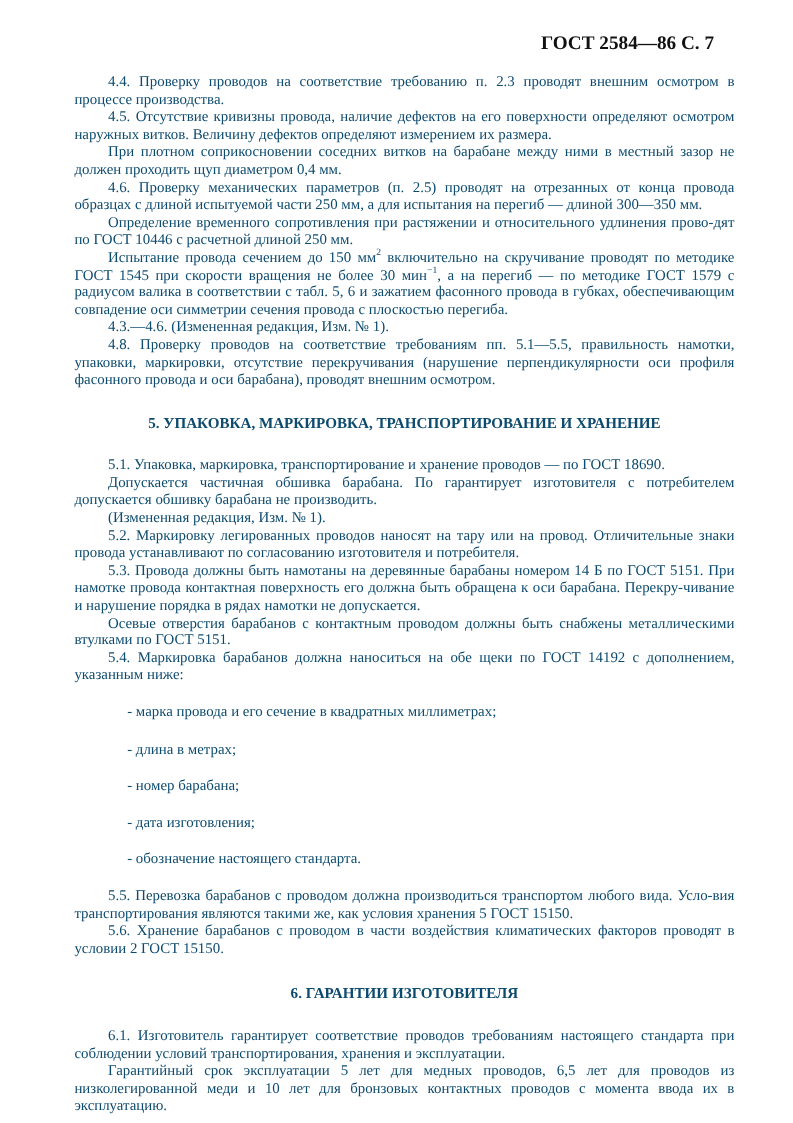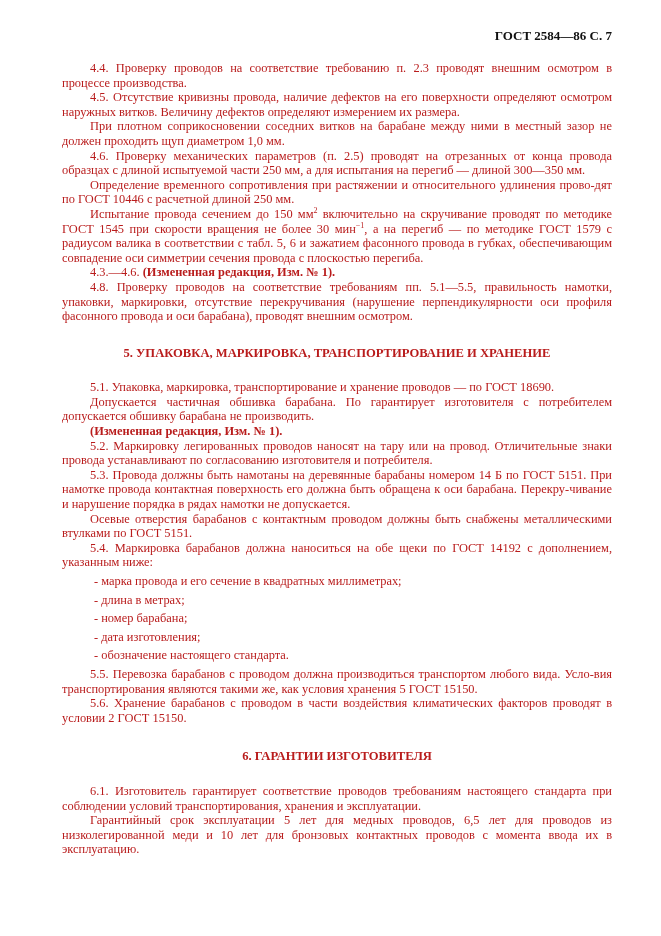--- a/index.html
+++ b/index.html
@@ -1,42 +1,42 @@
 <!DOCTYPE html>
 <html><head>
 <meta charset="utf-8">
 <style>
   html, body { margin: 0; padding: 0; background: #ffffff; }
   body { width: 661px; height: 936px; position: relative; overflow: hidden; }
   .page {
     position: absolute; left: 62px; top: 0; width: 550px;
     font-family: "Liberation Serif", serif; font-size: 12.4px; line-height: 14.6px;
-    color: #b91c1c;
+    color: #0c4a6e;
   }
   .header {
-    position: absolute; right: 49px; top: 28px;
-    font-family: "Liberation Serif", serif; font-weight: bold; font-size: 13px;
+    position: absolute; right: 66px; top: 28px;
+    font-family: "Liberation Serif", serif; font-weight: bold; font-size: 16px;
     color: #111;
   }
   .p { text-align: justify; text-indent: 28px; margin: 0; }
-  .item { margin: 4px; padding-left: 28px; }
+  .item { margin: 16px; padding-left: 28px; }
   .h { text-align: center; font-weight: bold; font-size: 12.6px; margin: 0; font-family: Liberation Serif, serif; }
-  .b { font-weight: bold; }
+  .b { font-weight: normal; }
   sup { font-size: 8px; line-height: 0; }
 </style>
 </head>
 <body>
 
 <div class="header">ГОСТ 2584—86 С. 7</div>
 
 <div class="page">
   <div style="height:61px"></div>
   <p class="p">4.4. Проверку проводов на соответствие требованию п. 2.3 проводят внешним осмотром в процессе производства.</p>
   <p class="p">4.5. Отсутствие кривизны провода, наличие дефектов на его поверхности определяют осмотром наружных витков. Величину дефектов определяют измерением их размера.</p>
-  <p class="p">При плотном соприкосновении соседних витков на барабане между ними в местный зазор не должен проходить щуп диаметром 1,0 мм.</p>
+  <p class="p">При плотном соприкосновении соседних витков на барабане между ними в местный зазор не должен проходить щуп диаметром 0,4 мм.</p>
   <p class="p">4.6. Проверку механических параметров (п. 2.5) проводят на отрезанных от конца провода образцах с длиной испытуемой части 250 мм, а для испытания на перегиб — длиной 300—350 мм.</p>
   <p class="p">Определение временного сопротивления при растяжении и относительного удлинения прово-дят по ГОСТ 10446 с расчетной длиной 250 мм.</p>
   <p class="p"><span>Испытание провода сечением до 150 мм</span><sup>2</sup><span> включительно на скручивание проводят по методике ГОСТ 1545 при скорости вращения не более 30 мин</span><sup>−1</sup><span>, а на перегиб — по методике ГОСТ 1579 с радиусом валика в соответствии с табл. 5, 6 и зажатием фасонного провода в губках, обеспечивающим совпадение оси симметрии сечения провода с плоскостью перегиба.</span></p>
   <p class="p"><span>4.3.—4.6. </span><span class="b">(Измененная редакция, Изм. № 1).</span></p>
   <p class="p">4.8. Проверку проводов на соответствие требованиям пп. 5.1—5.5, правильность намотки, упаковки, маркировки, отсутствие перекручивания (нарушение перпендикулярности оси профиля фасонного провода и оси барабана), проводят внешним осмотром.</p>
 
   <div style="height:22px"></div>
   <p class="h">5. УПАКОВКА, МАРКИРОВКА, ТРАНСПОРТИРОВАНИЕ И ХРАНЕНИЕ</p>
   <div style="height:20px"></div>
 

